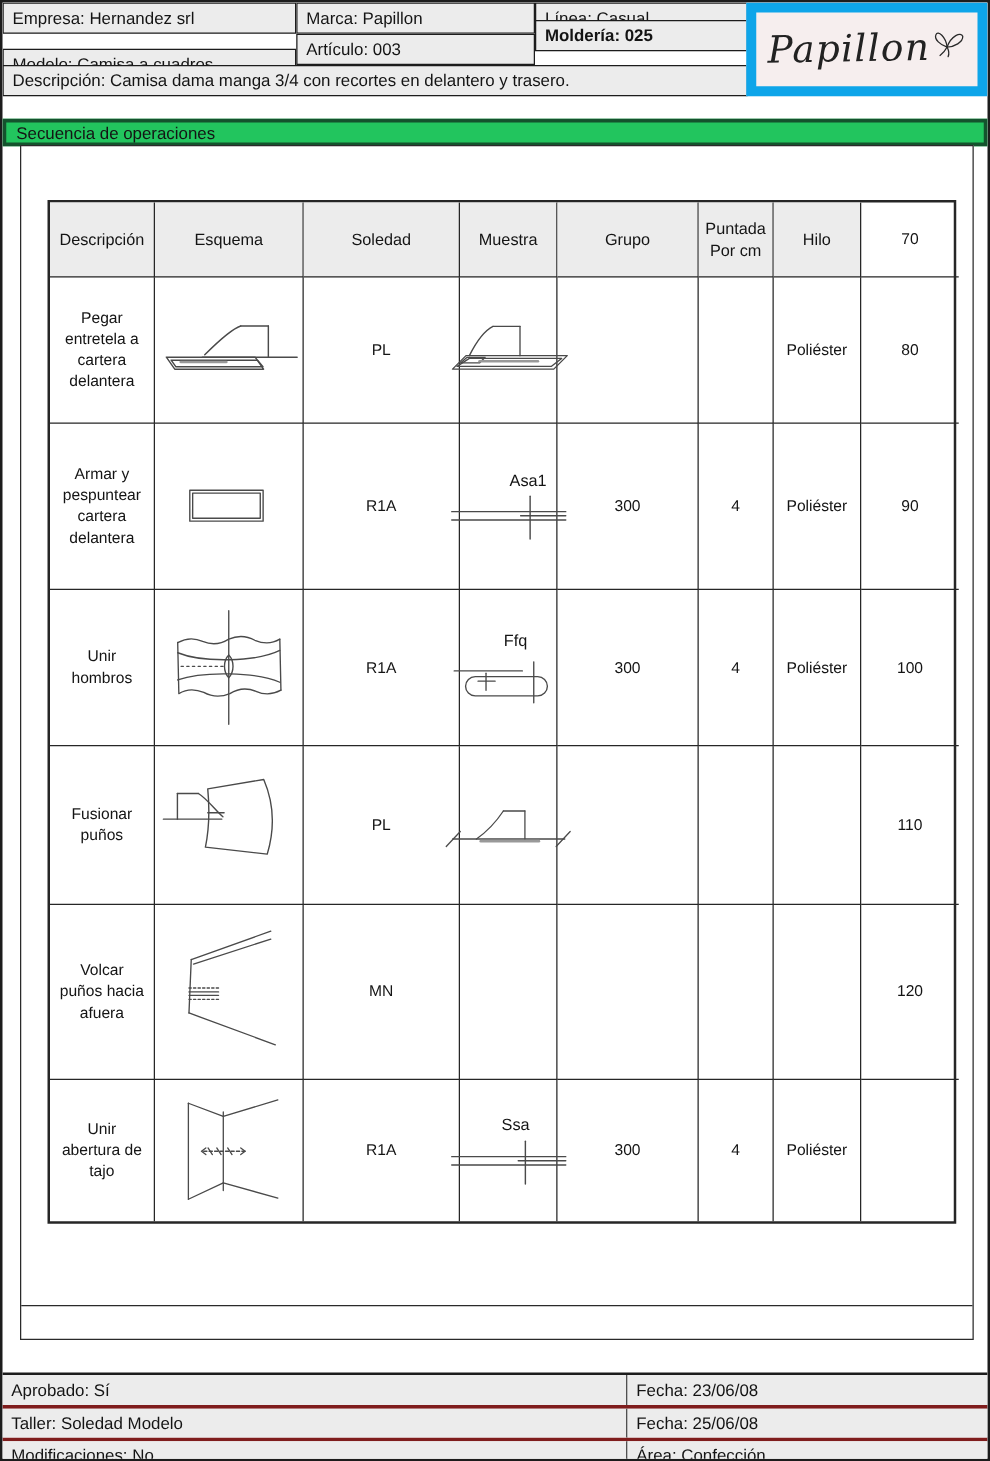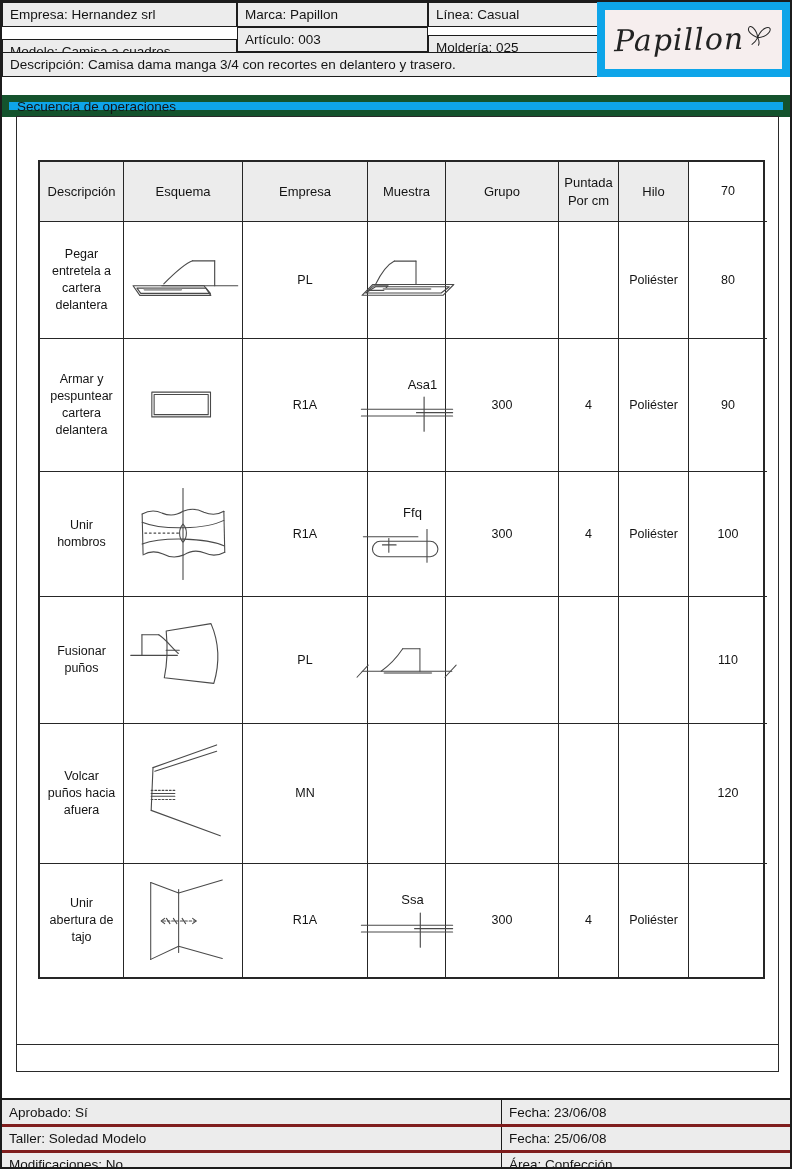--- a/index.html
+++ b/index.html
@@ -32,22 +32,22 @@
     font-style:italic;
     font-size:30px;
     letter-spacing:1px;
     color:#222;
     transform:rotate(-1deg);
   }
   .butterfly{transform:rotate(8deg);margin-left:-2px;margin-top:-10px;}
   .butterfly path{fill:none;stroke:#2a2a2a;stroke-width:1.1;stroke-linecap:round;}
   
   .band{
-    border:7px solid #14532d;
-    background:#0ea5e9;
+    border:3px solid #14532d;
+    background:#22c55e;
     display:flex;align-items:center;
     padding-left:8px;
     font-size:13.5px;
   }
   
   .container-box{border:1px solid #2a2a2a;background:#fff;}
   .container-divider{position:absolute;left:0;right:0;top:927px;border-top:1px solid #2a2a2a;}
   
   .optable{
     display:grid;
@@ -91,21 +91,21 @@
 </head>
 <body>
 
 <div id="page">
 
   <div class="abs hcell" style="left:235px;top:0;width:191px;height:25px;">Marca: Papillon</div>
   <div class="abs hcell" style="left:0;top:0;width:235px;height:25px;">Empresa: Hernandez srl</div>
   <div class="abs hcell" style="left:426px;top:0;width:170px;height:25px;">Línea: Casual</div>
   <div class="abs hcell" style="left:0;top:25px;width:235px;height:25px;margin-top:12px;">Modelo: Camisa a cuadros</div>
   <div class="abs hcell" style="left:235px;top:25px;width:191px;height:25px;">Artículo: 003</div>
-  <div class="abs hcell" style="left:426px;top:33px;width:170px;height:25px;">Moldería: 025</div>
+  <div class="abs hcell" style="left:426px;top:14px;width:170px;height:25px;font-weight:bold;">Moldería: 025</div>
   <div class="abs hcell" style="left:0;top:50px;width:596px;height:25px;">Descripción: Camisa dama manga 3/4 con recortes en delantero y trasero.</div>
 
   <div class="abs logo-box" style="left:595px;top:0;width:193px;height:75px;">
     <span class="logo-text">Papillon</span>
     <svg class="butterfly" viewBox="0 0 30 30" width="28" height="28">
       <path d="M14,18 C12,10 4,4 3,9 C2,13 8,17 14,18 Z"></path>
       <path d="M14,18 C16,8 24,3 26,7 C27,12 20,17 14,18 Z"></path>
       <path d="M14,18 C13,21 11,24 9,26"></path>
       <path d="M14,18 C16,21 17,23 16,26"></path>
     </svg>
@@ -114,21 +114,21 @@
   <div class="abs band" style="left:0;top:93px;width:788px;height:22px;">Secuencia de operaciones</div>
 
   <div class="abs container-box" style="left:14px;top:114px;width:763px;height:956px;">
     <div class="container-divider"></div>
   </div>
 
   <div class="abs optable" style="left:36px;top:158px;width:727px;">
 
     <div class="cell th">Descripción</div>
     <div class="cell th">Esquema</div>
-    <div class="cell th">Empresa</div>
+    <div class="cell th">Soledad</div>
     <div class="cell th">Muestra</div>
     <div class="cell th">Grupo</div>
     <div class="cell th">Puntada
 Por cm</div>
     <div class="cell th">Hilo</div>
 
     <div class="cell">70</div>
     <div class="cell">Pegar entretela a cartera delantera</div>
     <div class="cell">
       <svg class="sketch" viewBox="0 0 120 50" width="116" height="48">

